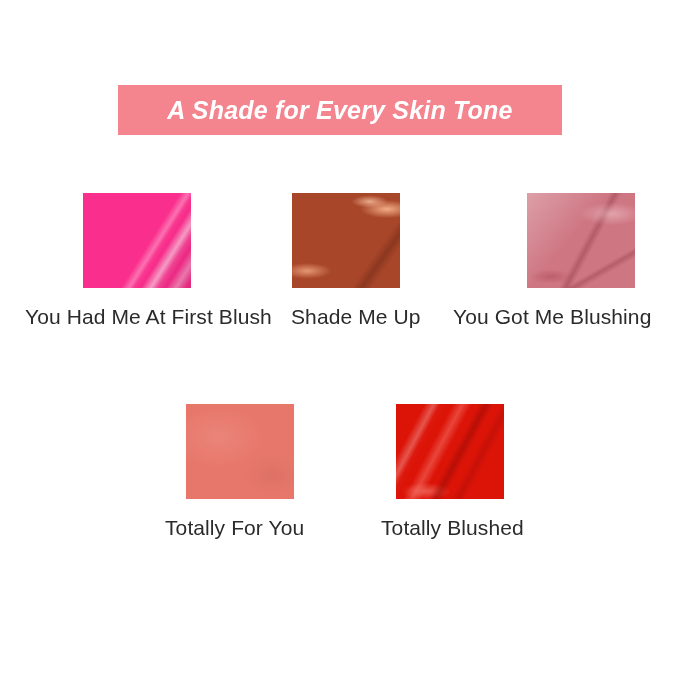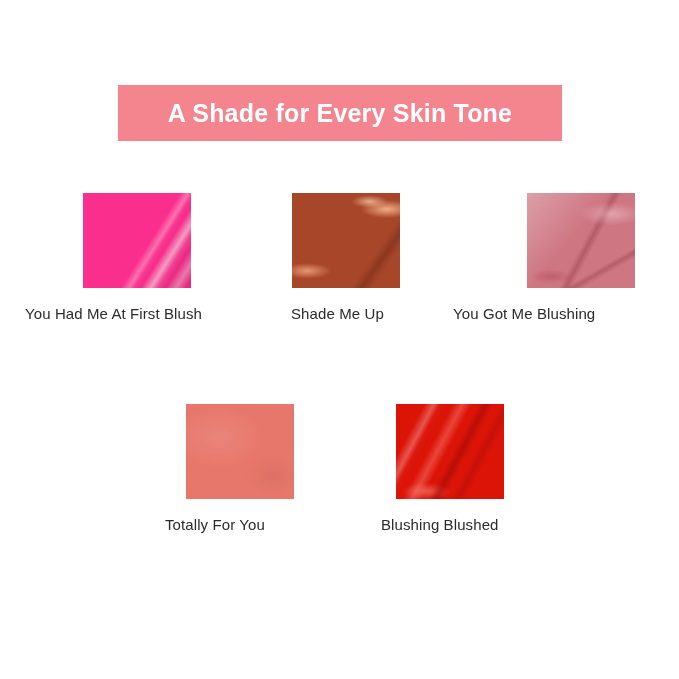--- a/index.html
+++ b/index.html
@@ -15,25 +15,26 @@
     overflow: hidden;
     font-family: "Liberation Sans", sans-serif;
   }
 
   
   #title-banner {
     position: absolute;
     left: 118px;
     top: 85px;
     width: 444px;
-    height: 56px;
+    height: 50px;
     background: #F4858F;
     display: flex;
     align-items: center;
     justify-content: center;
+    font-style: italic;
   }
   #title-text {
     color: #ffffff;
     font-size: 25px;
     font-weight: bold;
     letter-spacing: 0.2px;
     line-height: 1;
     white-space: nowrap;
   }
 
@@ -43,21 +44,21 @@
   }
   .swatch {
     position: relative;
     width: 108px;
     height: 95px;
     overflow: hidden;
   }
   .swatch-label {
     position: absolute;
     top: 113px;
-    font-size: 15px;
+    font-size: 21px;
     color: #2b2b2b;
     white-space: nowrap;
     line-height: 1;
     letter-spacing: 0.1px;
   }
 
   
   #cell-0 { left: 83px;  top: 193px; }
   #cell-1 { left: 292px; top: 193px; }
   #cell-2 { left: 486px; top: 193px; padding-left: 41px; }
@@ -191,16 +192,16 @@
     <div class="swatch" style="background: rgb(232, 119, 107);">
       <div class="tex gloss-d"></div>
     </div>
     <div class="swatch-label" style="color: rgb(43, 43, 43);">Totally For You</div>
   </div>
 
   <div class="swatch-cell" id="cell-4">
     <div class="swatch" style="background: rgb(220, 20, 8);">
       <div class="tex gloss-e"></div>
     </div>
-    <div class="swatch-label" style="color: rgb(43, 43, 43);">Blushing Blushed</div>
+    <div class="swatch-label" style="color: rgb(43, 43, 43);">Totally Blushed</div>
   </div>
 
 </div>
 
 </body></html>

